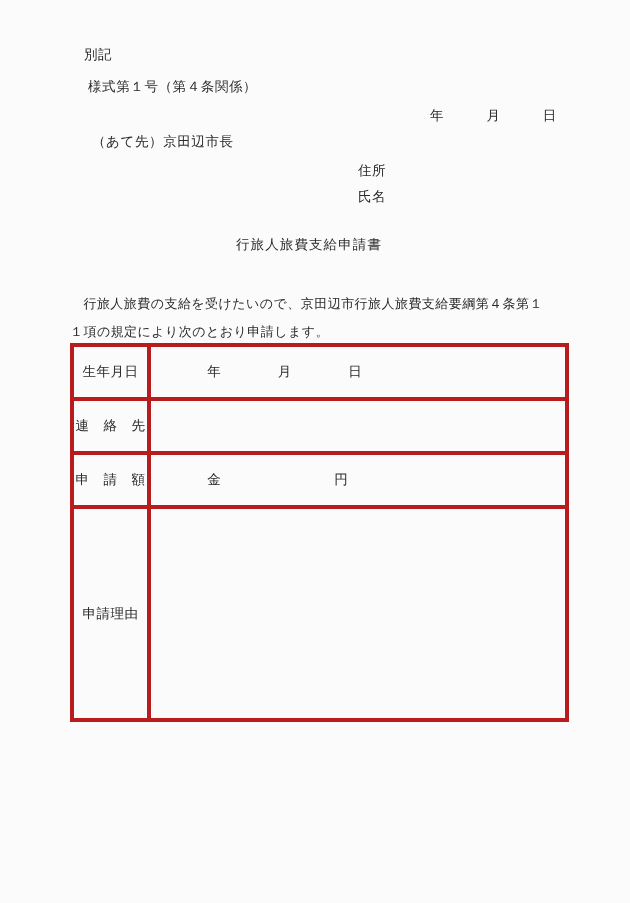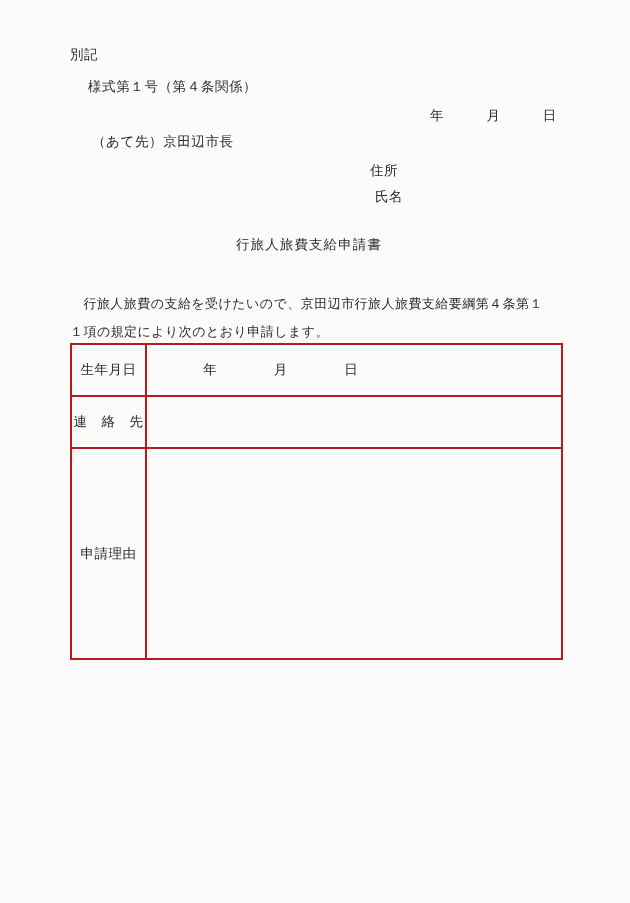--- a/index.html
+++ b/index.html
@@ -24,26 +24,26 @@
 
   
   .line {
     position: absolute;
     font-size: 13.5px;
     line-height: 1;
     white-space: pre;
     letter-spacing: 0.6px;
   }
 
-  #form-label      { left: 70px;  top: 48px; text-align: right;  }
+  #form-label      { left: 84px;  top: 48px; text-align: right;  }
   #form-number     { left: 70px;  top: 80px; margin-left: 18px;  }
   #date-line       { left: 430px; top: 109px; letter-spacing: 0.6px; }
   #addressee-line  { left: 92px;  top: 135px; }
-  #address-label   { left: 370px; top: 164px; }
-  #name-label      { left: 358px; top: 190px; margin-left: 17px; }
+  #address-label   { left: 358px; top: 164px; }
+  #name-label      { left: 358px; top: 190px; }
 
   #doc-title {
     position: absolute;
     left: 0;
     right: 12px;
     top: 238px;
     text-align: center;
     font-size: 13.5px;
     letter-spacing: 1.1px;
     line-height: 1;
@@ -68,21 +68,21 @@
   
   #form-table {
     position: absolute;
     left: 70px;
     top: 343px;
     width: 473px;
     border-collapse: collapse;
     table-layout: fixed;
   }
   #form-table td {
-    border: 2px solid #b91c1c;
+    border: 4px solid #b91c1c;
     font-size: 13.5px;
     padding: 0;
     vertical-align: middle;
   }
   #form-table td.label-cell {
     width: 73px;
     text-align: center;
     white-space: pre;
     letter-spacing: 0.5px;
   }
@@ -123,20 +123,24 @@
   <table id="form-table">
     <tbody>
       <tr class="std-row">
         <td class="label-cell">生年月日</td>
         <td class="value-cell">　　　年　　　　月　　　　日</td>
       </tr>
       <tr class="std-row">
         <td class="label-cell">連　絡　先</td>
         <td class="value-cell"></td>
       </tr>
+      <tr class="std-row">
+        <td class="label-cell">申　請　額</td>
+        <td class="value-cell">　　　金　　　　　　　　円</td>
+      </tr>
       <tr class="tall-row">
         <td class="label-cell">申請理由</td>
         <td class="value-cell"></td>
       </tr>
     </tbody>
   </table>
 
 </div>
 
 </body></html>

